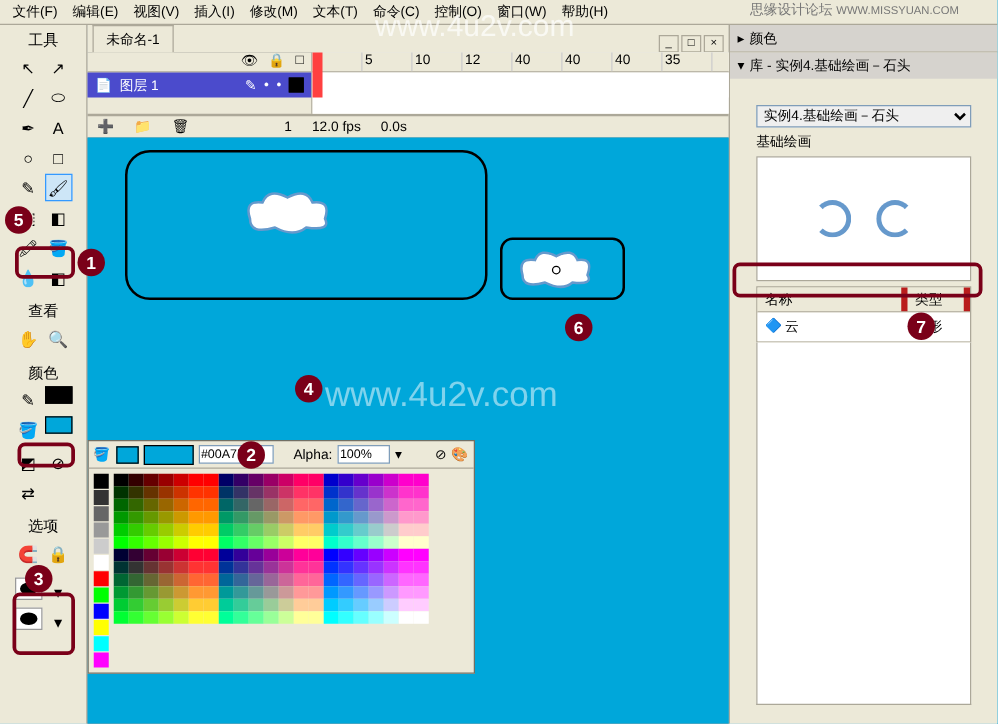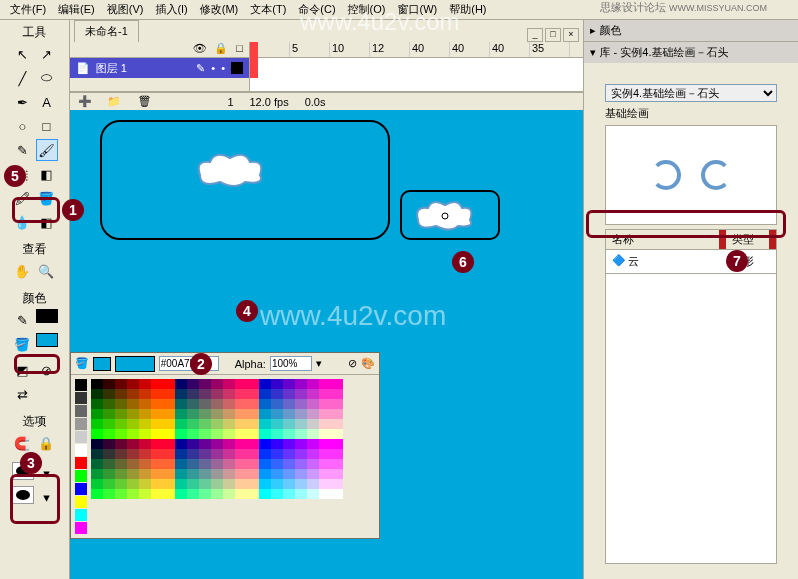--- a/index.html
+++ b/index.html
@@ -55,21 +55,21 @@
 .cp-main div { border: 0; }
 .sidepanel { width: 215px; background: #ece9d8; border-left: 1px solid #aca899; display: flex; flex-direction: column; }
 .sp-section { border-bottom: 1px solid #aca899; }
 .sp-title { padding: 3px 6px; background: #d6d3ce; display: flex; align-items: center; gap: 4px; font-size: 11px; }
 .sp-body { padding: 21px; }
 .lib-select { width: 100%; border: 1px solid #7f9db9; padding: 1px; }
 .lib-preview { height: 100px; background: #fff; border: 1px solid #aca899; margin-top: 4px; display: flex; align-items: center; justify-content: center; gap: 20px; }
 .spiral { width: 30px; height: 30px; border: 4px solid #6699cc; border-radius: 50%; border-left-color: transparent; }
 .lib-table { margin-top: 4px; border: 1px solid #aca899; }
 .lib-th { display: flex; background: #ece9d8; border-bottom: 1px solid #aca899; }
-.lib-th > div { padding: 2px 6px; border-right: 7px solid #b91c1c; }
+.lib-th > div { padding: 2px 6px; border-right: 5px solid #b91c1c; }
 .lib-row { display: flex; background: #fff; padding: 2px 0; }
 .lib-row > div { padding: 2px 6px; }
 .callout { position: absolute; width: 22px; height: 22px; background: #7a0019; color: #fff; border-radius: 50%; display: flex; align-items: center; justify-content: center; font-weight: bold; font-size: 14px; z-index: 200; }
 .callout-border { position: absolute; border: 3px solid #7a0019; border-radius: 6px; z-index: 199; pointer-events: none; }
 </style>
 </head>
 <body>
 
 <div class="menubar">
   <span>文件(F)</span>

